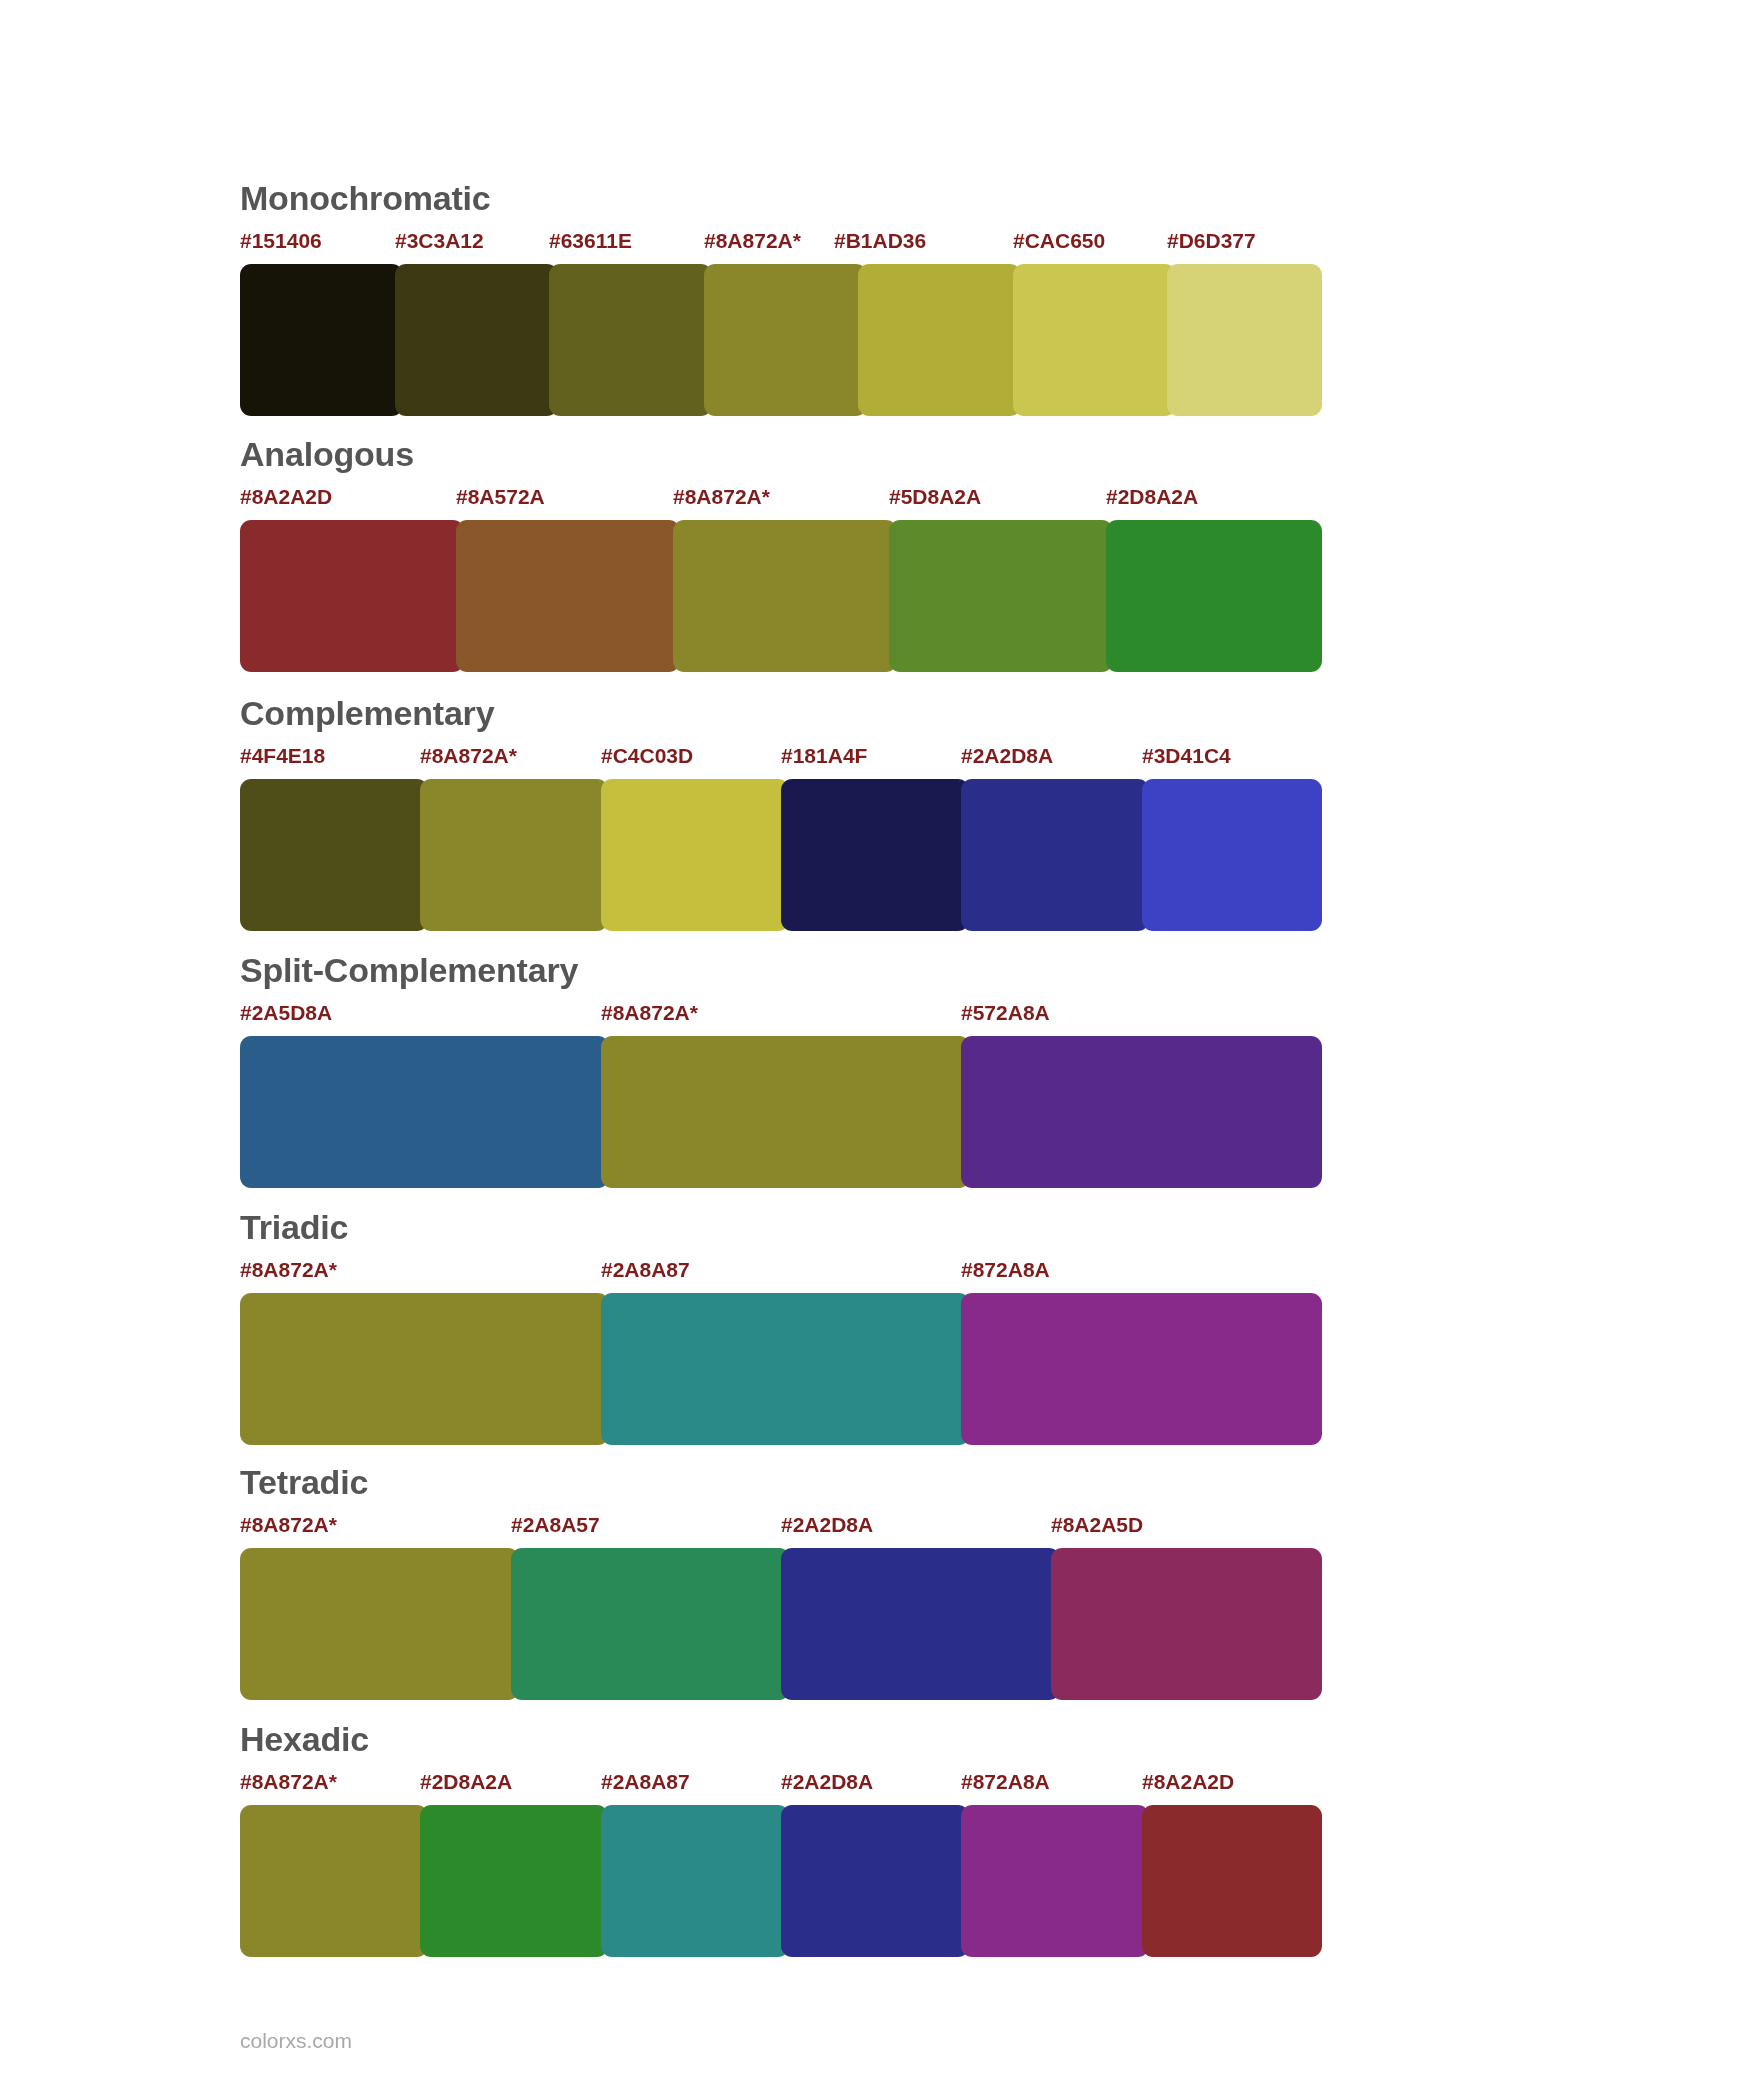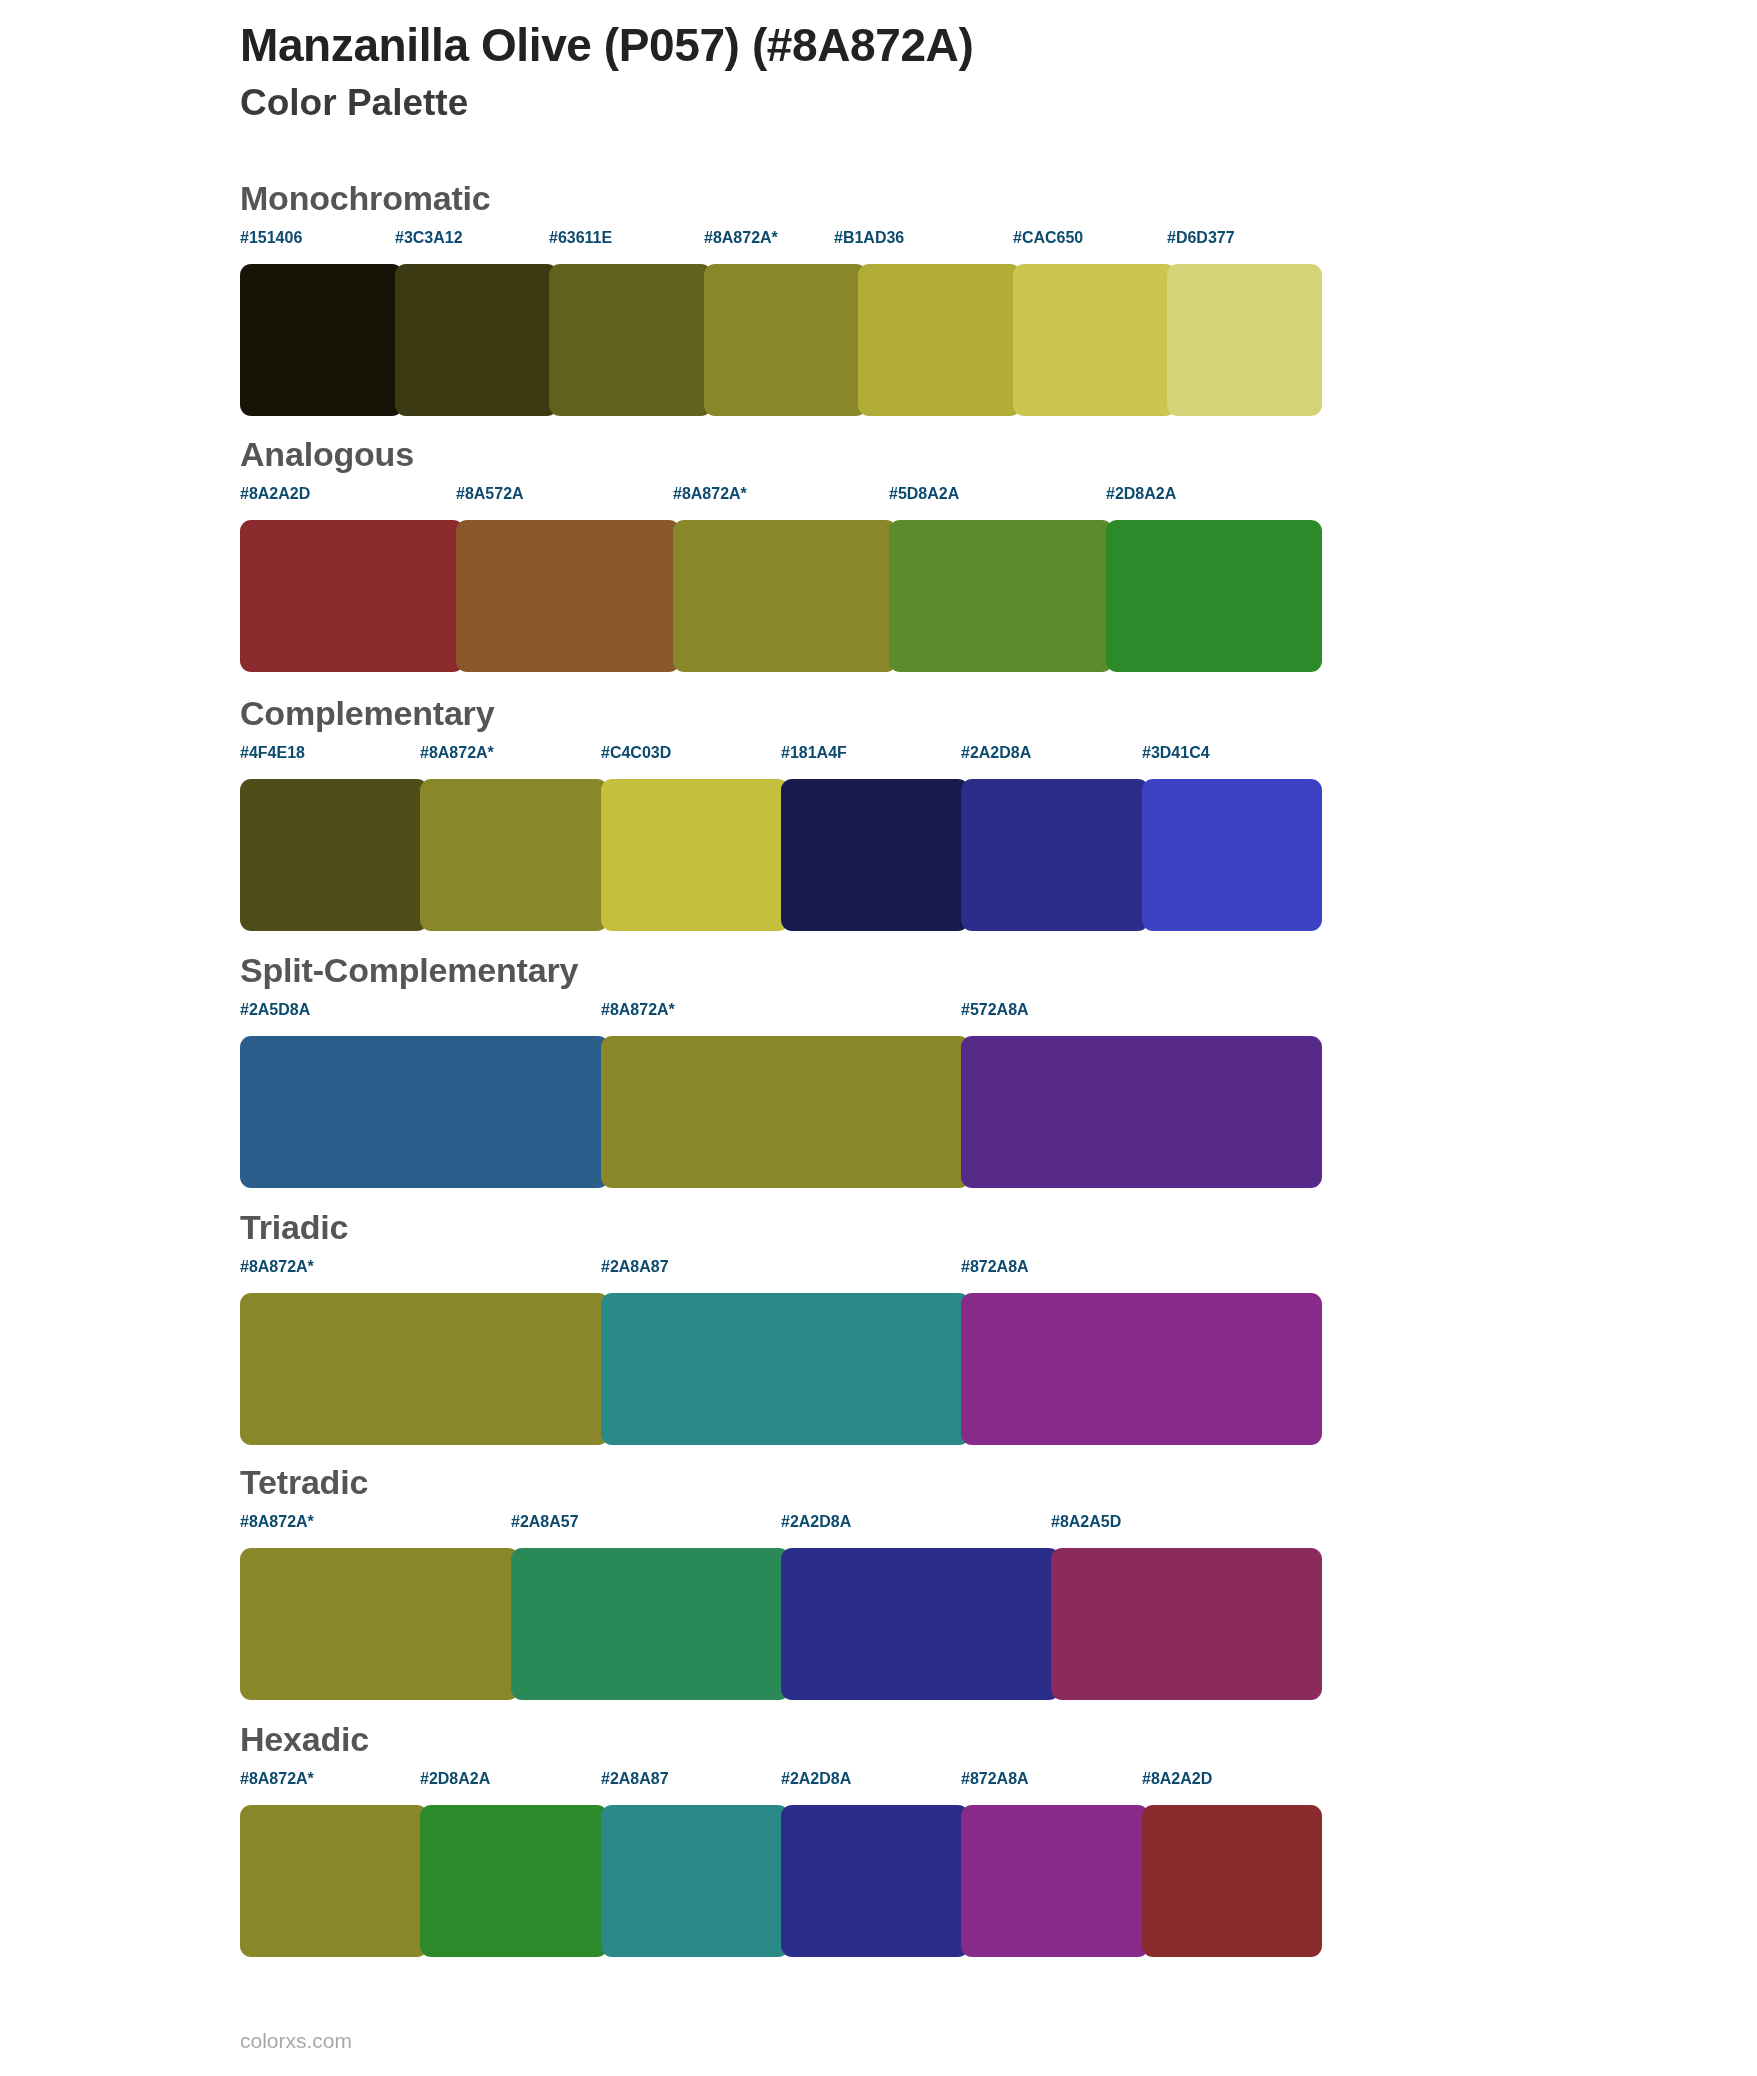--- a/index.html
+++ b/index.html
@@ -62,23 +62,23 @@
   .labels {
     position: absolute;
     left: 240px;
     top: 50px;
     width: 1082px;
     height: 27px;
   }
   .swatch-label {
     position: absolute;
     top: 0;
-    font-size: 16px;
-    font-weight: bold;
-    color: #0c4a6e;
+    font-size: 21px;
+    font-weight: bold;
+    color: #7f1d1d;
     white-space: nowrap;
   }
   .swatches {
     position: absolute;
     left: 240px;
     top: 85px;
     width: 1082px;
     height: 152px;
   }
   .swatch {
@@ -94,24 +94,20 @@
     font-size: 21px;
     color: #a8a8a8;
     white-space: nowrap;
   }
 </style>
 </head>
 <body>
 
 <div class="page">
 
-  <div class="header">
-    <div class="title">Manzanilla Olive (P057) (#8A872A)</div>
-    <div class="subtitle">Color Palette</div>
-  </div>
 
   <div class="sections" id="sections-root">
       <div class="section" style="height: 256px; position: absolute; top: 0px; left: 0px;">
         <div class="section-title">Monochromatic</div>
         <div class="labels">
           <div class="swatch-label" style="left: 0px;">#151406</div>
           <div class="swatch-label" style="left: 155px;">#3C3A12</div>
           <div class="swatch-label" style="left: 309px;">#63611E</div>
           <div class="swatch-label" style="left: 464px;">#8A872A*</div>
           <div class="swatch-label" style="left: 594px;">#B1AD36</div>

